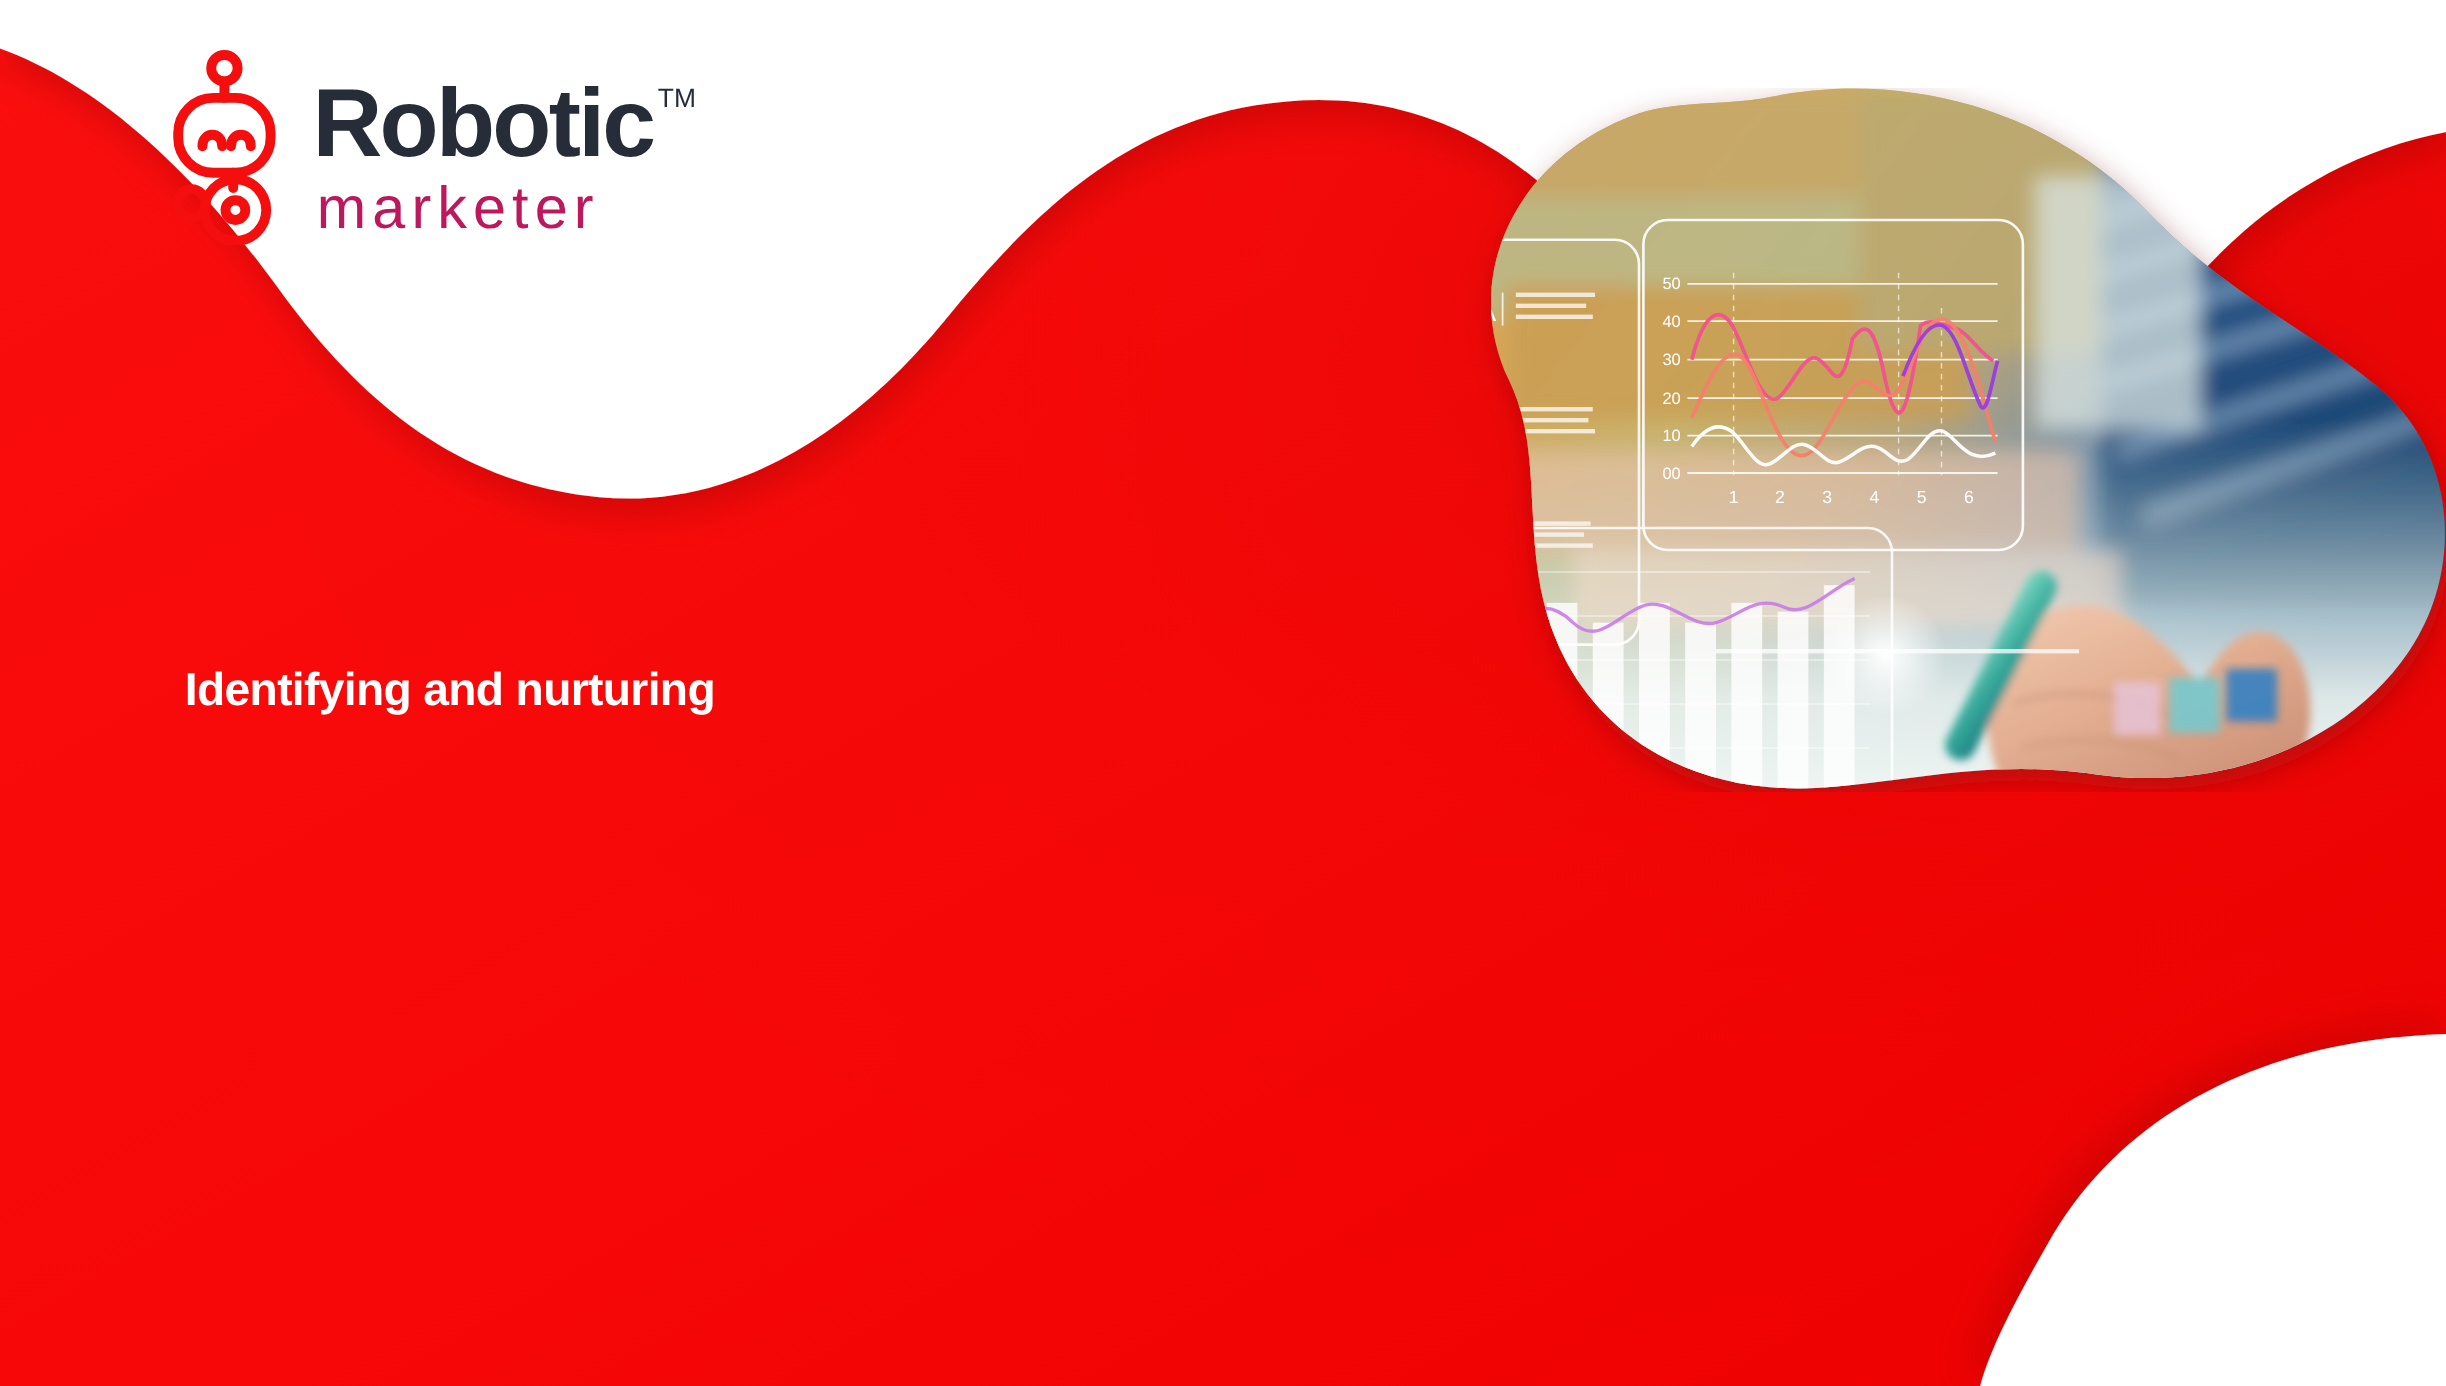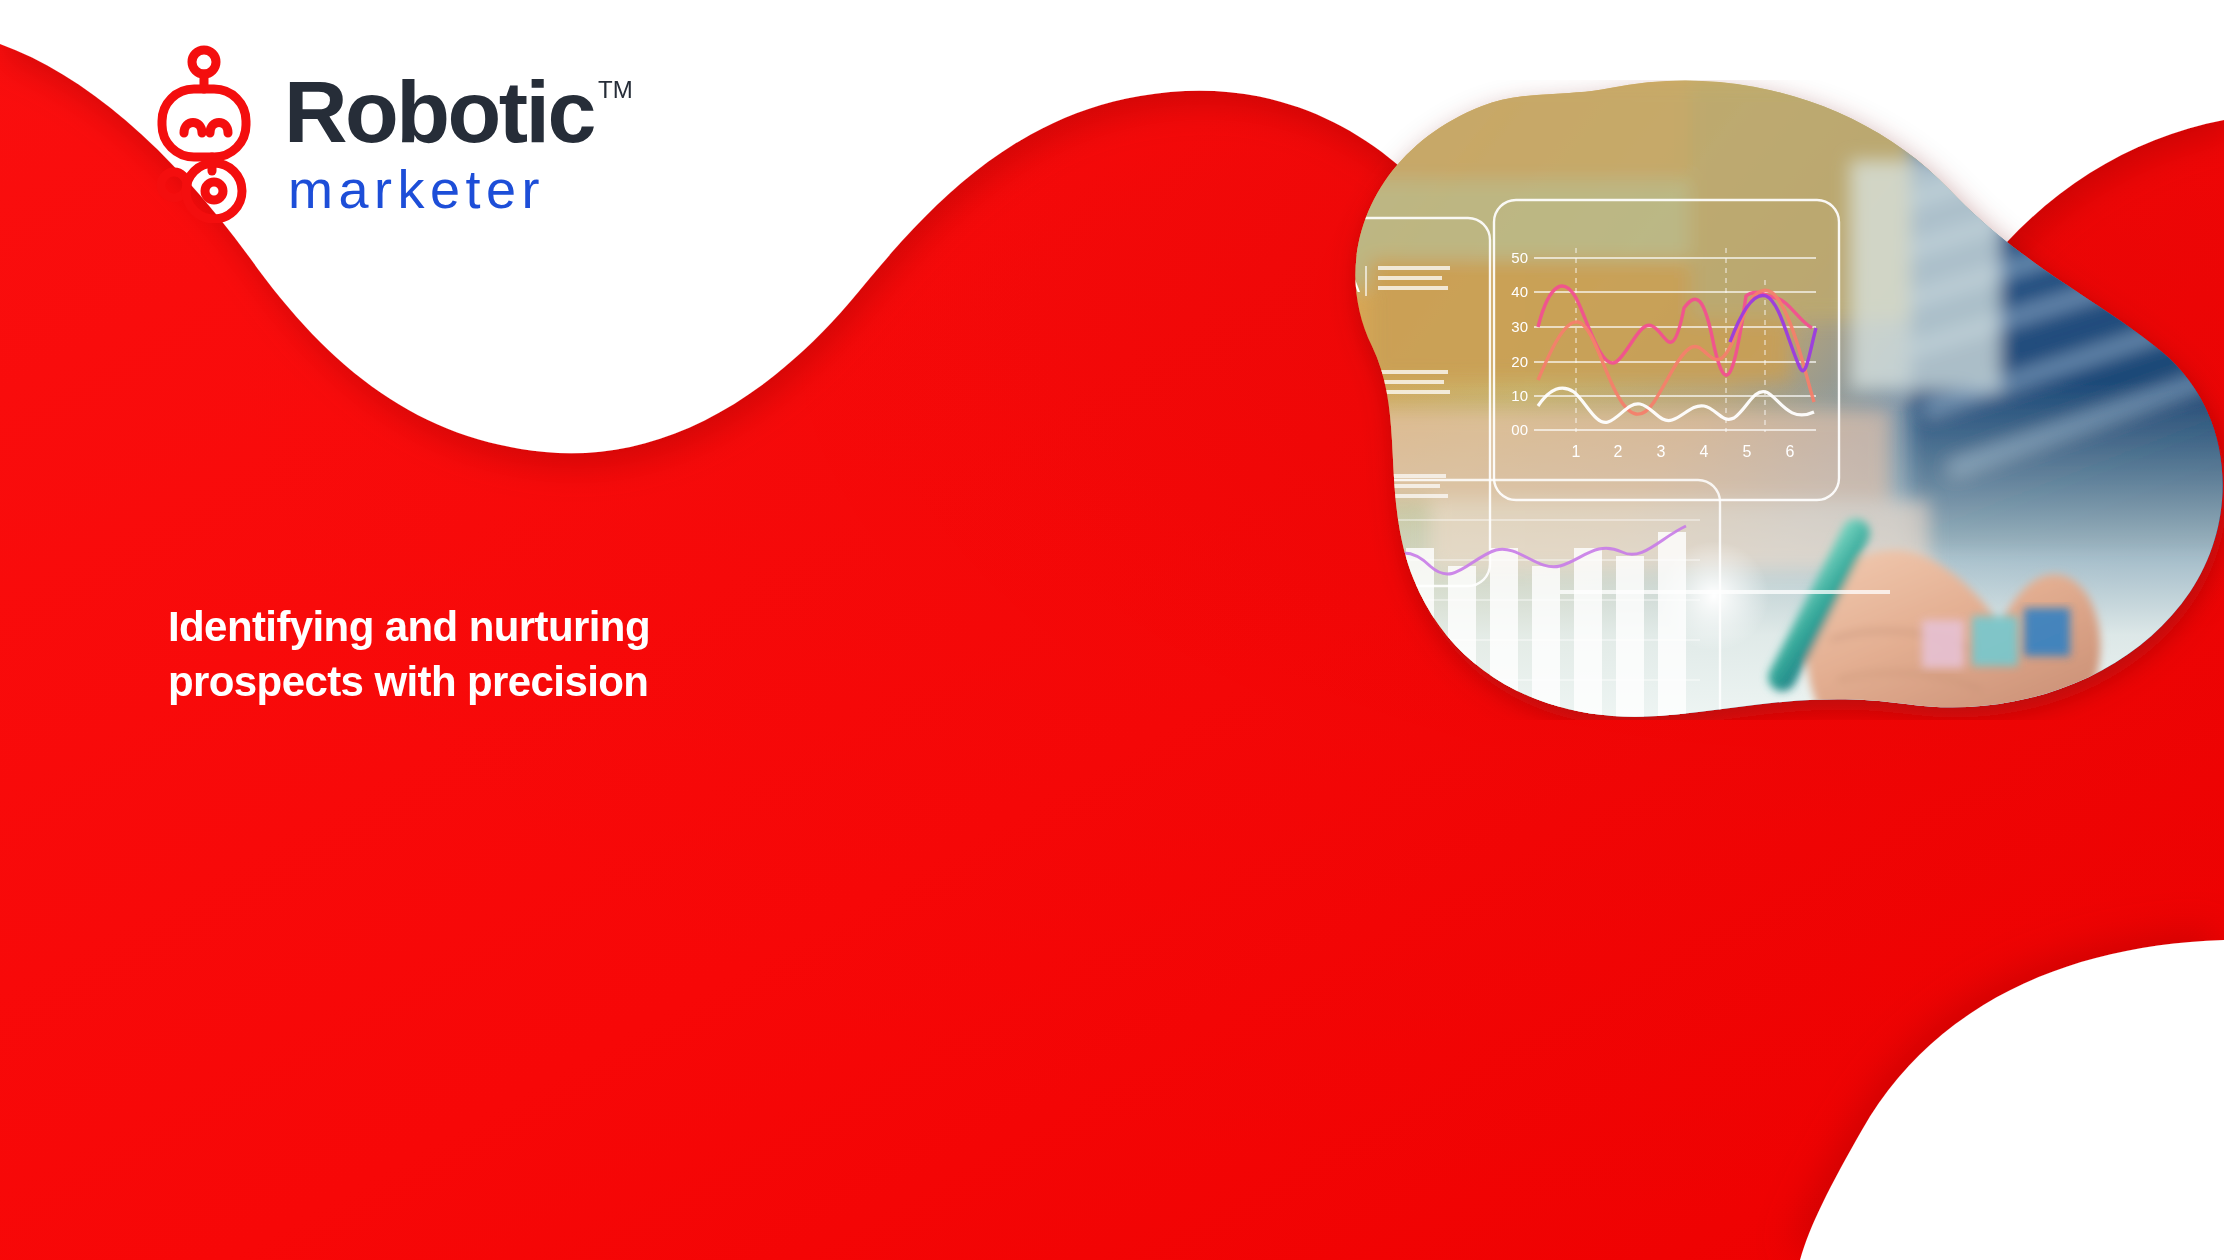--- a/index.html
+++ b/index.html
@@ -32,21 +32,21 @@
     line-height:1;
     margin-top:6px;
     margin-left:4px;
     font-weight:normal;
   }
   #wordmark-sub{
     font-family:"Liberation Sans",sans-serif;
     font-weight:normal;
     font-size:54px;
     letter-spacing:5.5px;
-    color:#1d4ed8;
+    color:#be185d;
     margin-top:6px;
     margin-left:4px;
   }
 
   
   #headline{position:absolute;left:168px;top:600px;width:900px;color:#ffffff;}
   .hl-line{font-family:"Liberation Sans",sans-serif;line-height:1.30;}
   .hl-1{font-size:60px;font-weight:bold;letter-spacing:-1.2px;}
   .hl-2,.hl-3{font-size:42px;font-weight:bold;letter-spacing:-0.6px;}
 
@@ -362,16 +362,15 @@
       <div id="wordmark-top">
         <span id="wordmark-main">Robotic</span>
         <span id="wordmark-tm">TM</span>
       </div>
       <div id="wordmark-sub">marketer</div>
     </div>
   </div>
 
   <div id="headline">
     <div class="hl-line hl-2">Identifying and nurturing</div>
-    <div class="hl-line hl-3">prospects with precision</div>
   </div>
 
 </div>
 
 </body></html>

